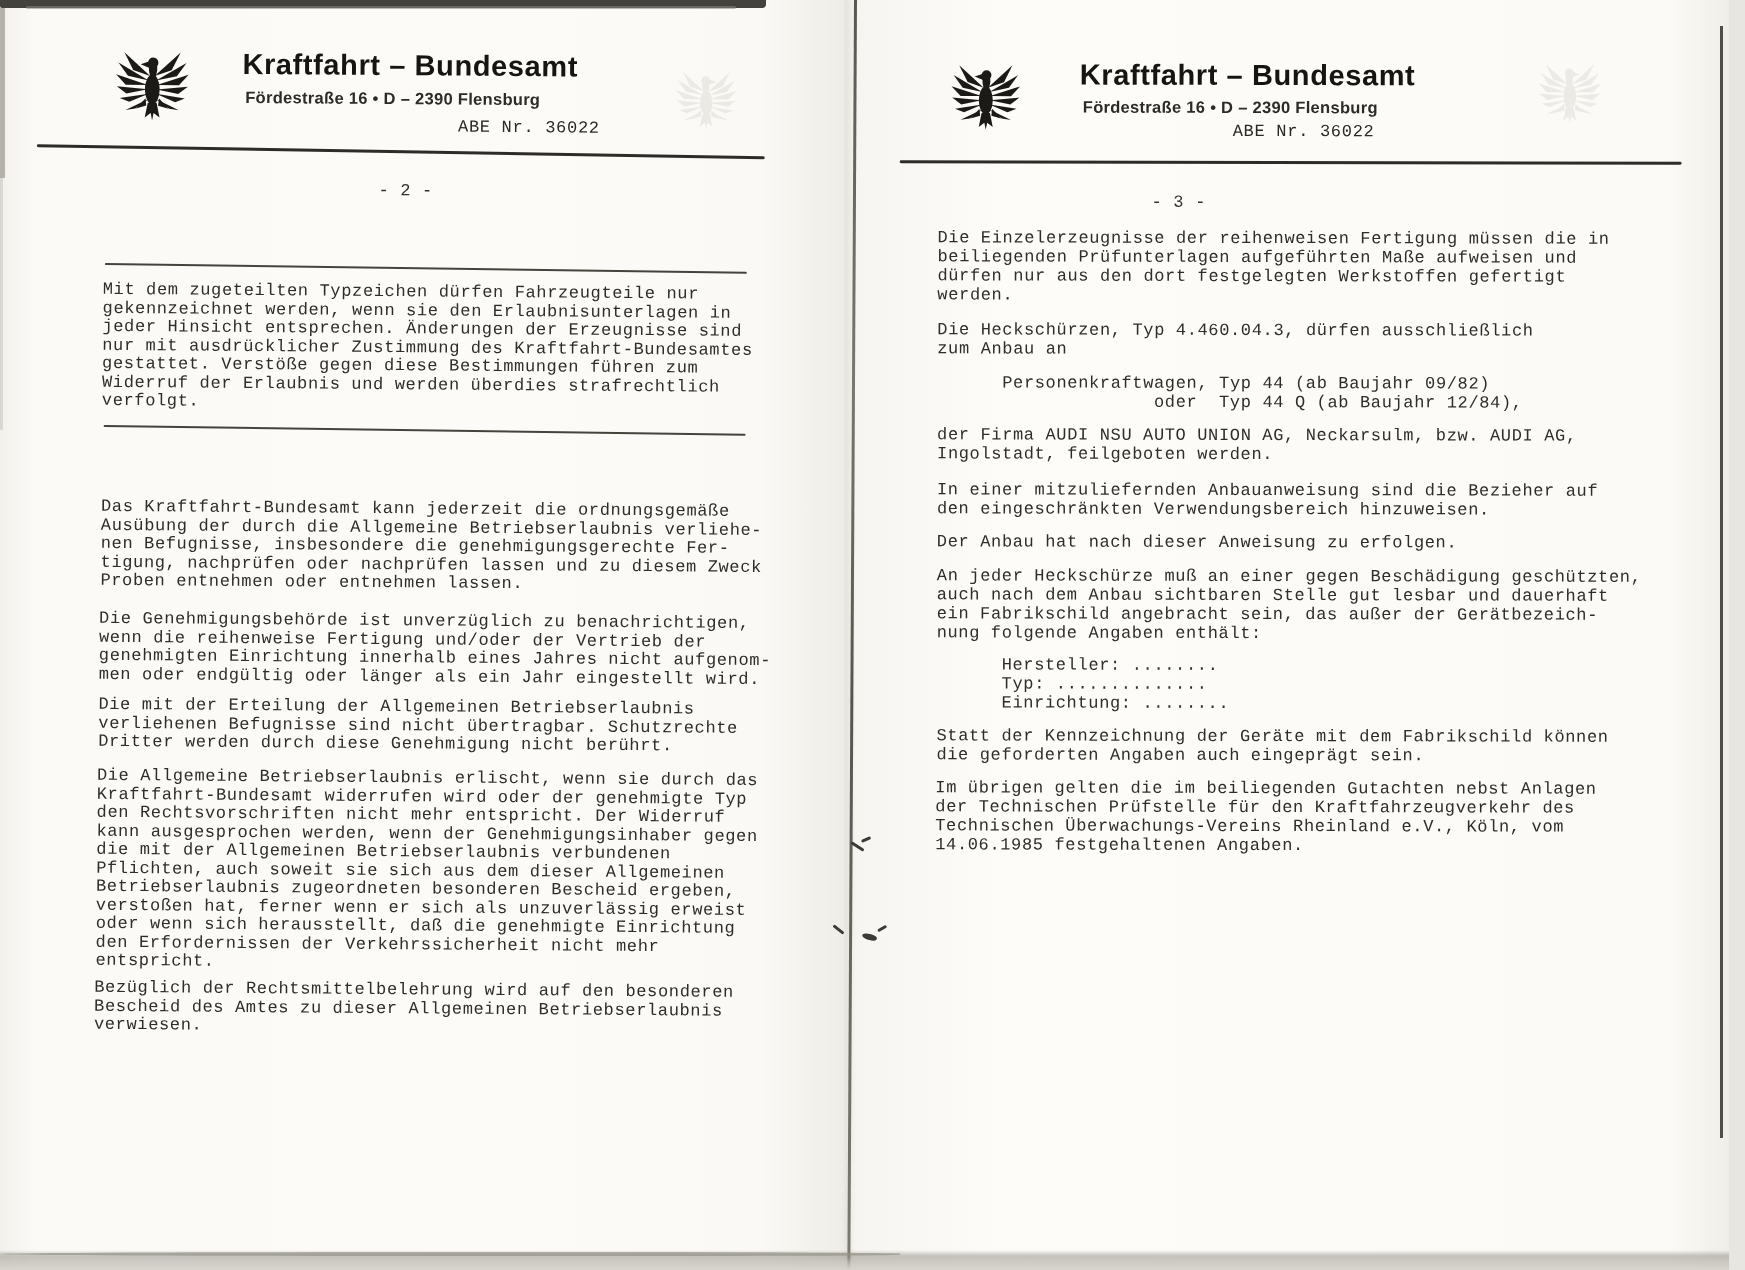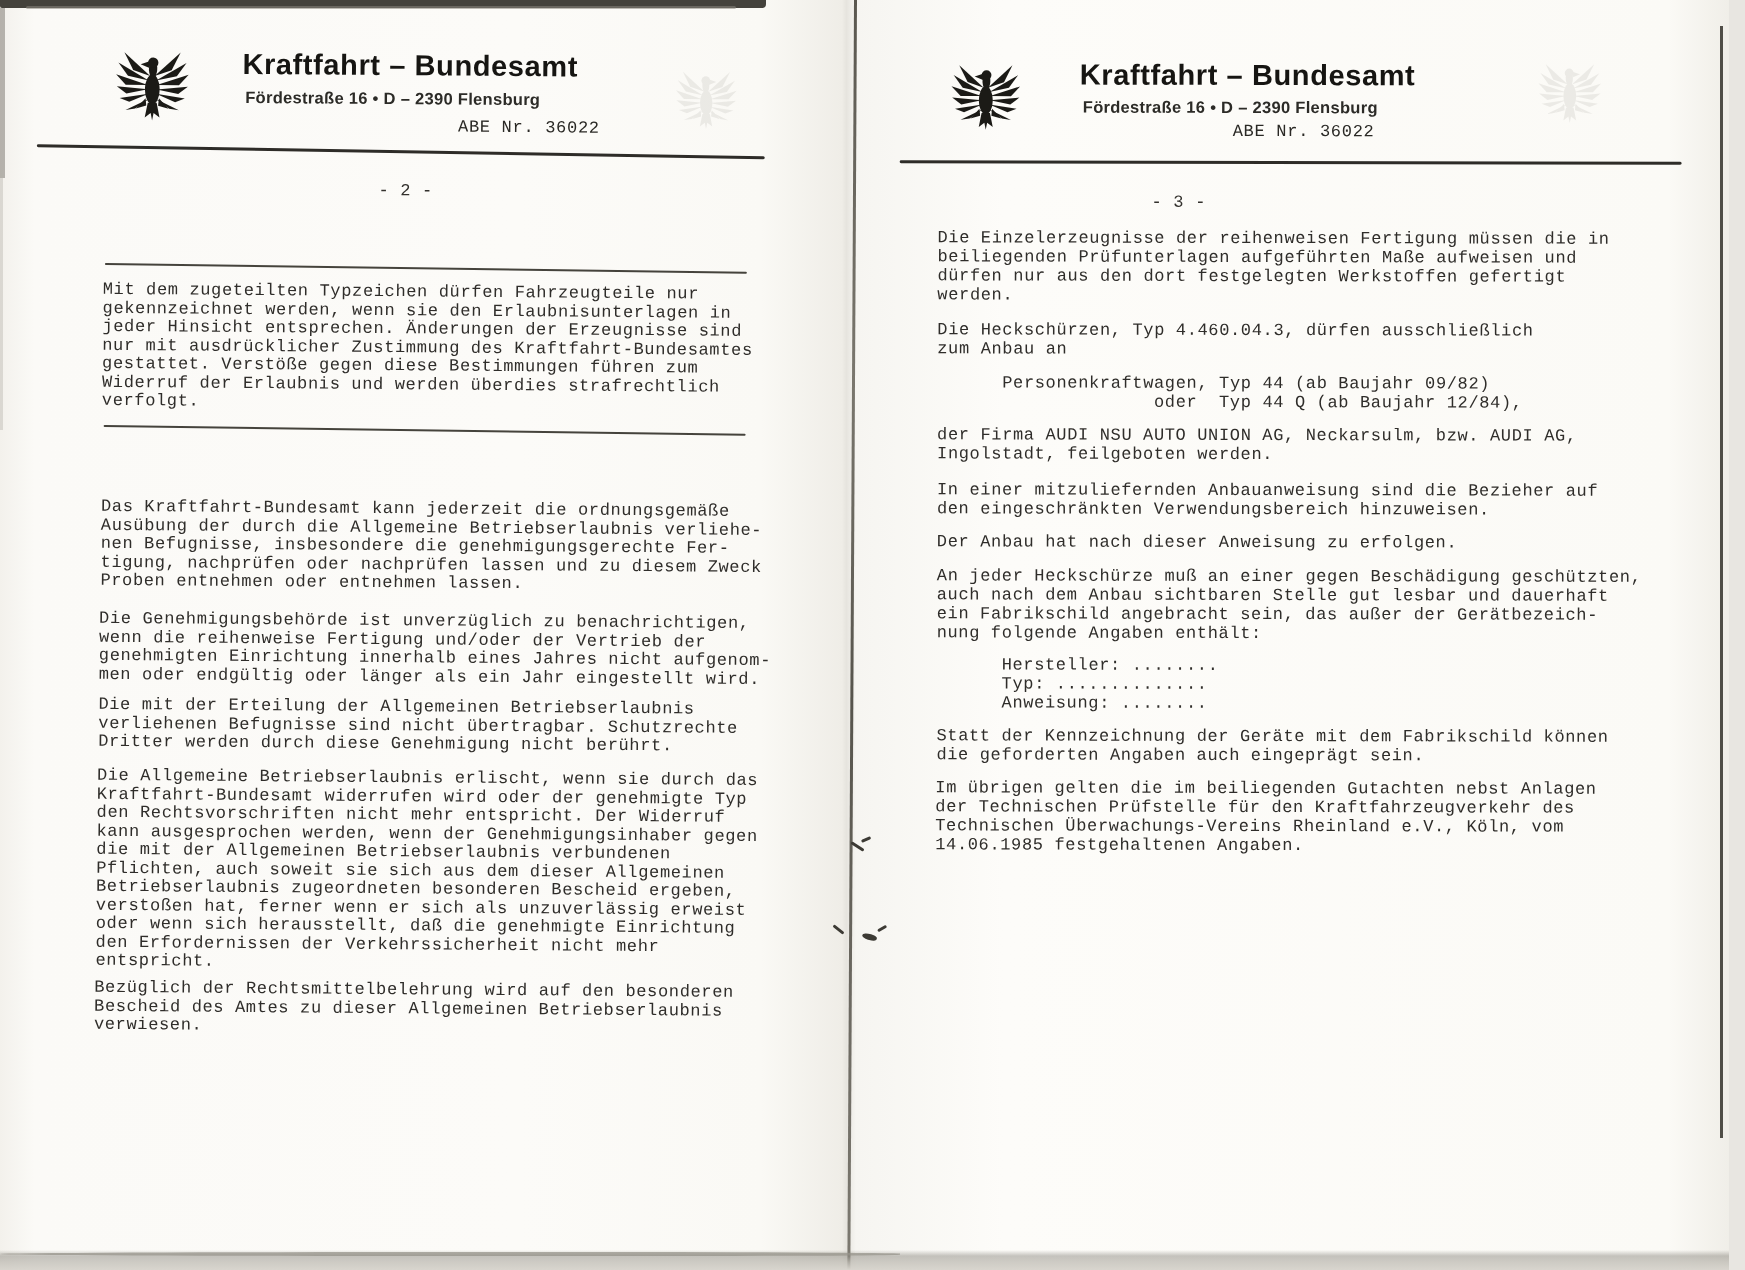--- a/index.html
+++ b/index.html
@@ -181,21 +181,21 @@
 Ingolstadt, feilgeboten werden.</div>
     <div class="para" style="left:148px;top:480px">In einer mitzuliefernden Anbauanweisung sind die Bezieher auf
 den eingeschränkten Verwendungsbereich hinzuweisen.</div>
     <div class="para" style="left:148px;top:532px">Der Anbau hat nach dieser Anweisung zu erfolgen.</div>
     <div class="para" style="left:148px;top:566px">An jeder Heckschürze muß an einer gegen Beschädigung geschützten,
 auch nach dem Anbau sichtbaren Stelle gut lesbar und dauerhaft
 ein Fabrikschild angebracht sein, das außer der Gerätbezeich-
 nung folgende Angaben enthält:</div>
     <div class="para" style="left:148px;top:655px">      Hersteller: ........
       Typ: ..............
-      Anweisung: ........</div>
+      Einrichtung: ........</div>
     <div class="para" style="left:148px;top:726px">Statt der Kennzeichnung der Geräte mit dem Fabrikschild können
 die geforderten Angaben auch eingeprägt sein.</div>
     <div class="para" style="left:147px;top:778px">Im übrigen gelten die im beiliegenden Gutachten nebst Anlagen
 der Technischen Prüfstelle für den Kraftfahrzeugverkehr des
 Technischen Überwachungs-Vereins Rheinland e.V., Köln, vom
 14.06.1985 festgehaltenen Angaben.</div>
   </div>
 
   <div class="top-edge"></div>
   <div class="top-edge-soft"></div>

